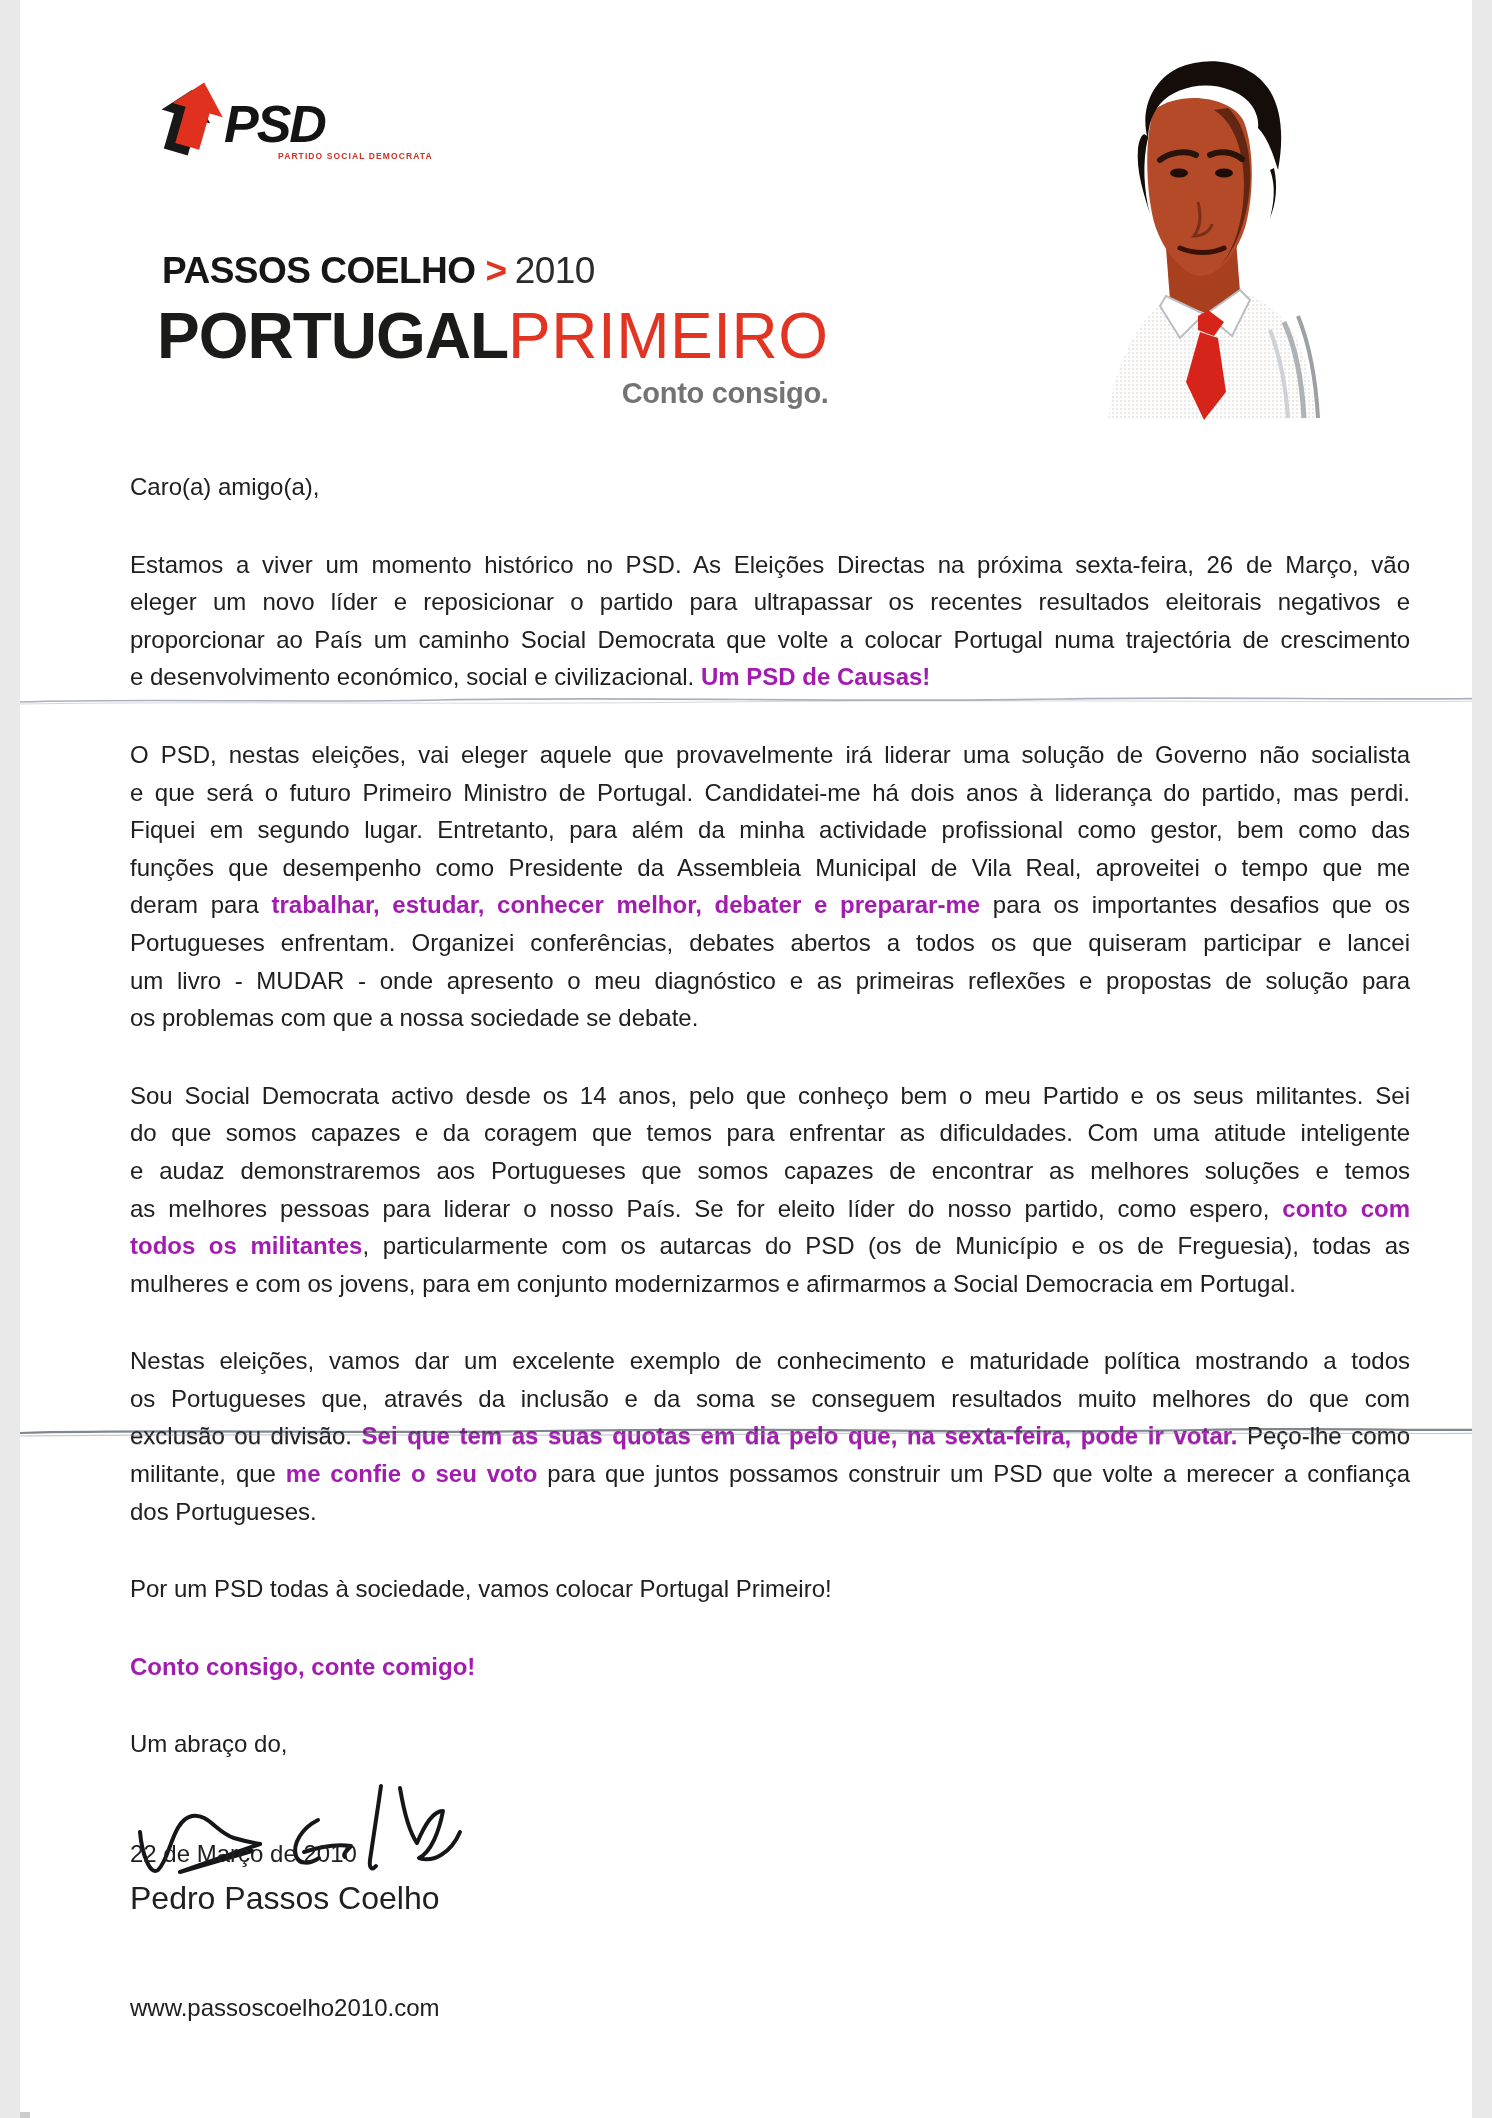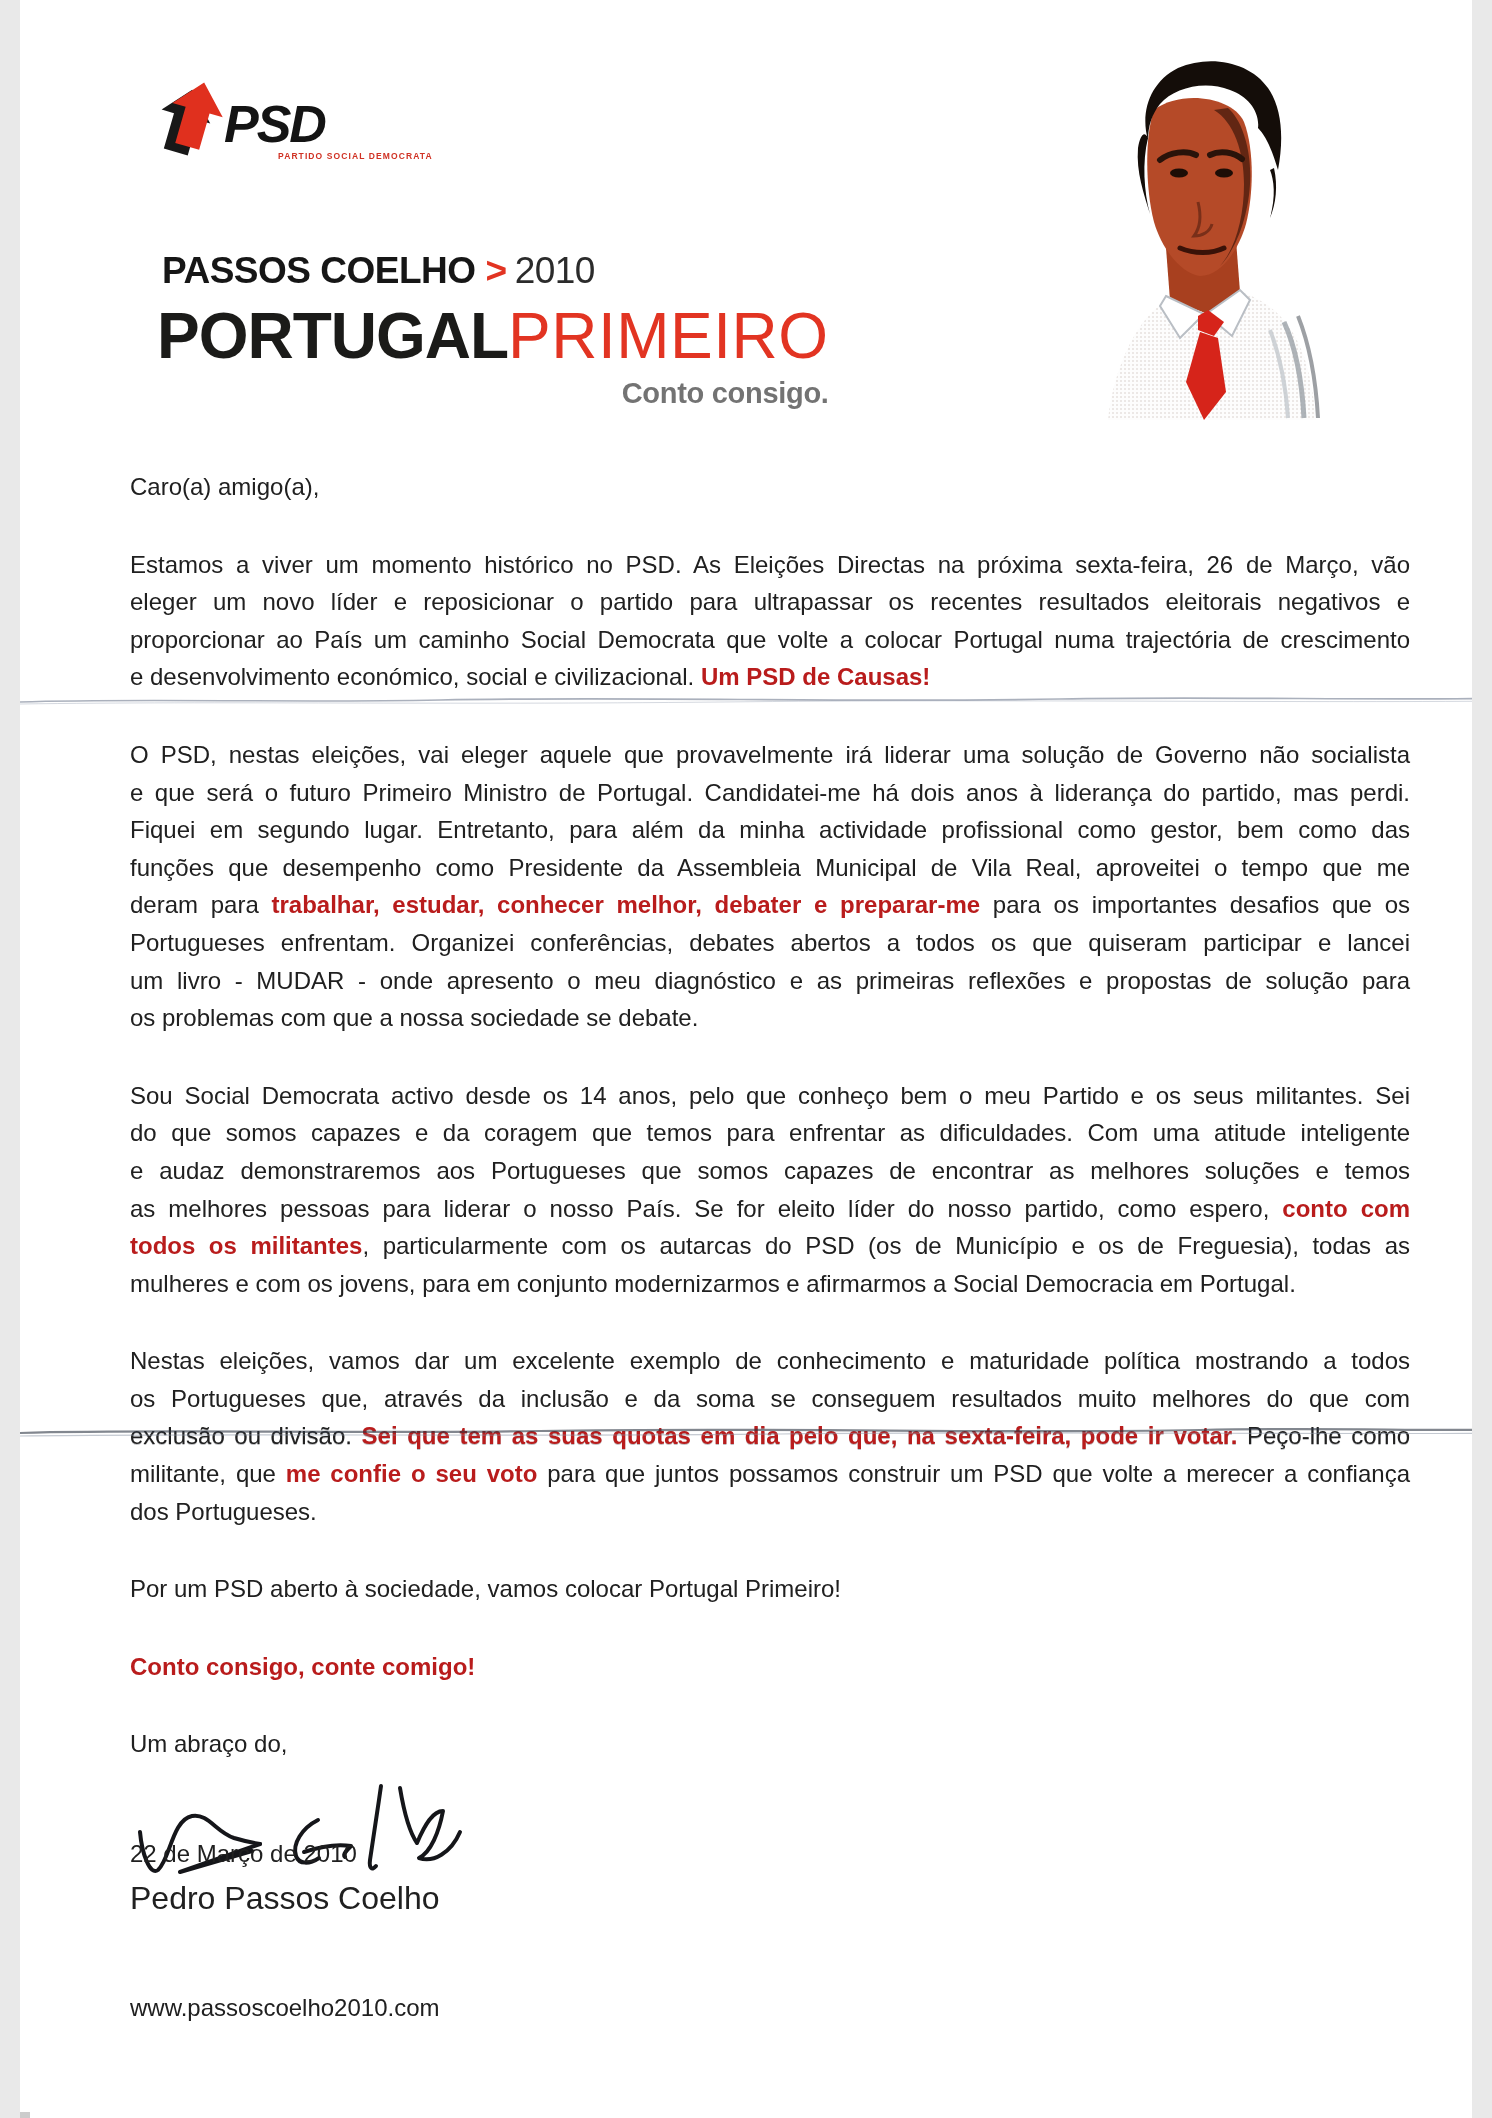--- a/index.html
+++ b/index.html
@@ -38,21 +38,21 @@
   
   .portrait{position:absolute;left:1028px;top:52px;width:320px;height:368px;}
   
   .letter-body{
     position:absolute;left:110px;top:468px;width:1280px;
     font-size:24px;line-height:37.6px;color:#202020;
   }
   .para{margin:0 0 40px 0;}
   .line{text-align:justify;text-align-last:justify;}
   .line.short{text-align:last;text-align-last:left;}
-  .line b{font-weight:700;color:#b91c1c;}
+  .line b{font-weight:700;color:#a21caf;}
   
   .para:nth-of-type(5) .line:nth-child(3){
     text-shadow:0 1px 0 rgba(25,28,38,0.28);
     filter:blur(0.2px);
   }
   
   .crease{position:absolute;left:0;width:1492px;pointer-events:none;}
   
   .signature{position:absolute;left:112px;top:1760px;width:340px;height:140px;}
   .footer-name{position:absolute;left:110px;top:1880px;font-size:32px;color:#202020;}
@@ -160,21 +160,21 @@
         <div class="line short"><span>mulheres e com os jovens, para em conjunto modernizarmos e afirmarmos a Social Democracia em Portugal.</span></div>
       </div>
       <div class="para">
         <div class="line"><span>Nestas eleições, vamos dar um excelente exemplo de conhecimento e maturidade política mostrando a todos</span></div>
         <div class="line"><span>os Portugueses que, através da inclusão e da soma se conseguem resultados muito melhores do que com</span></div>
         <div class="line"><span>exclusão ou divisão.  </span><b>Sei que tem as suas quotas em dia pelo que, na sexta-feira, pode ir votar.</b><span> Peço-lhe como</span></div>
         <div class="line"><span>militante, que </span><b>me confie o seu voto</b><span> para que juntos possamos construir um PSD que volte a merecer a confiança</span></div>
         <div class="line short"><span>dos Portugueses.</span></div>
       </div>
       <div class="para">
-        <div class="line short"><span>Por um PSD aberto à sociedade, vamos colocar Portugal Primeiro!</span></div>
+        <div class="line short"><span>Por um PSD todas à sociedade, vamos colocar Portugal Primeiro!</span></div>
       </div>
       <div class="para">
         <div class="line short"><b>Conto consigo, conte comigo!</b></div>
       </div>
       <div class="para">
         <div class="line short"><span>Um abraço do,</span></div>
       </div>
     </div>
 
   <div class="crease" style="top:692px;height:12px;">

